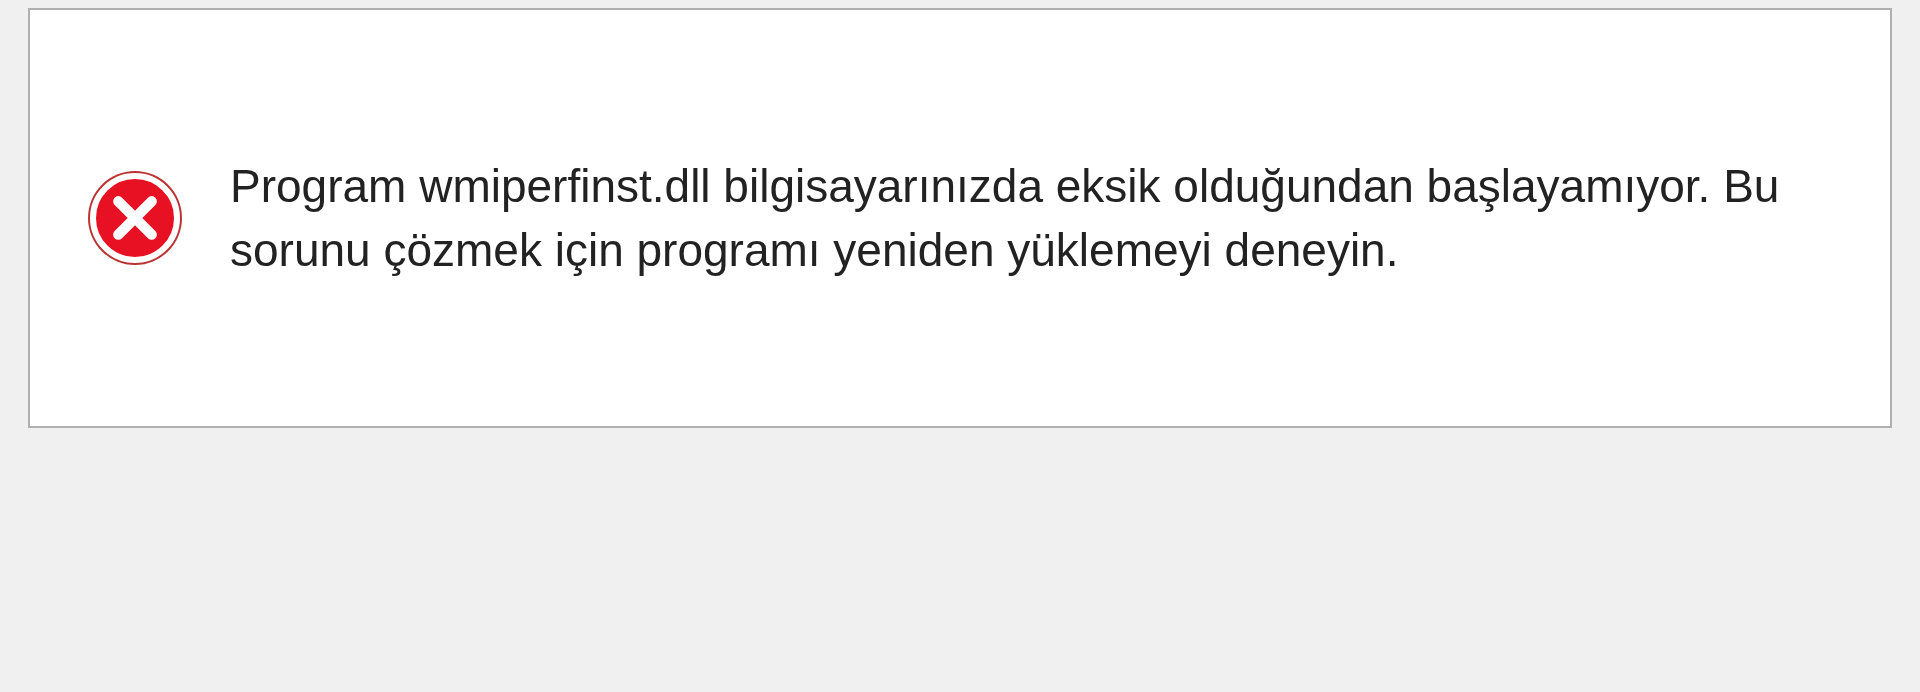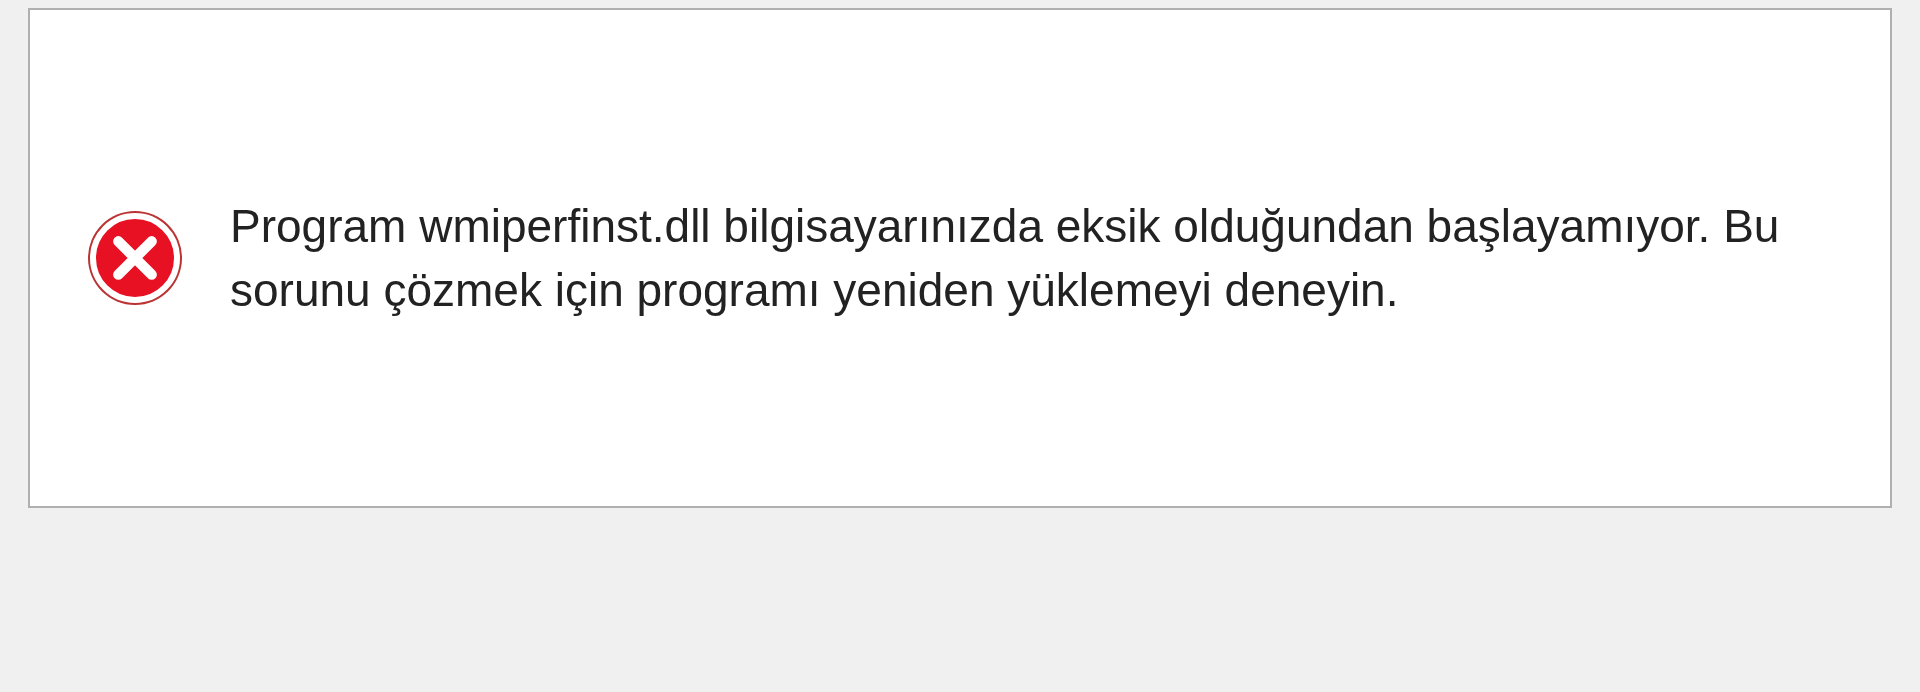--- a/index.html
+++ b/index.html
@@ -46,21 +46,21 @@
       cursor: pointer;
     }
     .close-btn svg {
       width: 40px;
       height: 40px;
     }
     .content-area {
       margin: 8px 28px 0 28px;
       background: #fff;
       border: 2px solid #b0b0b0;
-      height: 500px;
+      height: 420px;
       display: flex;
       align-items: center;
       padding: 0 60px;
       justify-content: space-between;
     }
     .error-icon-wrap {
       flex-shrink: 0;
       margin-right: 50px;
     }
     .error-icon {

